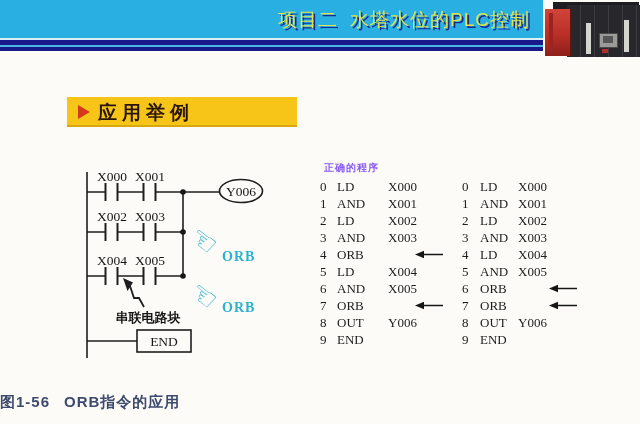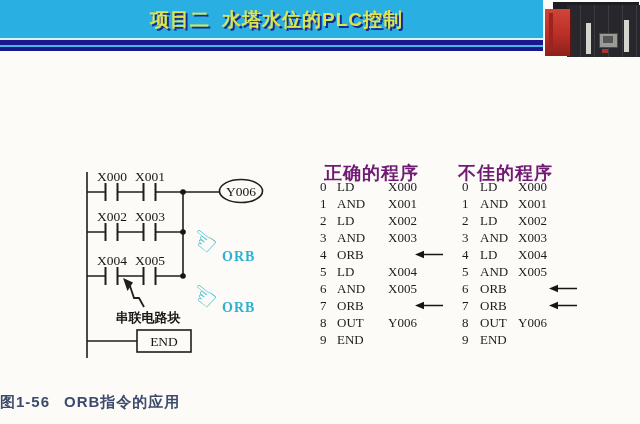--- a/index.html
+++ b/index.html
@@ -6,22 +6,22 @@
   body{font-family:"Liberation Sans",sans-serif;background:#e8e8e8;}
   #slide{position:relative;width:640px;height:424px;background:#fcfbf7;overflow:hidden;}
 
   
   .top-band{position:absolute;left:0;top:0;width:543px;height:38px;background:#2aafe3;}
   .hline{position:absolute;left:0;width:543px;}
   .hline.white{top:38px;height:2px;background:#d8f1fb;}
   .hline.navy1{top:40px;height:5px;background:#19198c;}
   .hline.light{top:45px;height:2px;background:#49b4e6;}
   .hline.navy2{top:47px;height:4px;background:#19198c;}
-  .slide-title{position:absolute;left:150px;top:7px;width:380px;text-align:left;
-    font-size:19px;font-weight:bold;letter-spacing:1px;color:#dce44e;
+  .slide-title{position:absolute;left:150px;top:7px;width:380px;text-align:right;
+    font-size:19px;font-weight:normal;letter-spacing:1px;color:#dce44e;
     text-shadow:2px 2px 0 #1a2a90;white-space:nowrap;}
   .slide-title .t2{margin-left:12px;}
 
   
   .plc{position:absolute;left:543px;top:1px;width:97px;height:62px;}
   .plc .top-edge{position:absolute;left:10px;top:1px;width:86px;height:9px;background:#1e1e22;}
   .plc .body{position:absolute;left:24px;top:4px;width:73px;height:52px;background:#28282c;
     background-image:repeating-linear-gradient(90deg,#28282c 0 13px,#3b3b42 13px 14px);}
   .plc .red-mod{position:absolute;left:2px;top:8px;width:25px;height:47px;
     background:linear-gradient(180deg,#d0453a 0%,#b92f27 55%,#8e1f1a 100%);
@@ -51,21 +51,21 @@
     transform:rotate(38deg);font-family:"DejaVu Sans",sans-serif;}
   .hand1{left:190px;top:226px;}
   .hand2{left:190px;top:281px;}
   .orb{position:absolute;font-family:"Liberation Serif",serif;font-weight:bold;
     font-size:14px;letter-spacing:1px;color:#2cb2d0;}
   .orb1{left:222px;top:249px;}
   .orb2{left:222px;top:300px;}
 
   
   .prog-title{position:absolute;top:161px;font-family:"Liberation Serif",serif;
-    font-weight:bold;font-size:18px;color:#701a75;letter-spacing:1px;}
+    font-weight:bold;font-size:10px;color:#8b5cf6;letter-spacing:1px;}
   .pt-left{left:324px;}
   .pt-right{left:458px;}
   .prog{position:absolute;top:178px;width:134px;}
   .prog-left{left:318px;}
   .prog-right{left:458px;}
   .prow{position:relative;display:flex;height:17px;line-height:17px;
     font-family:"Liberation Serif",serif;font-size:13px;color:#1c1c1c;}
   .prog-left .pn{width:17px;padding-left:2px;}
   .prog-left .pop{width:51px;}
   .prog-right .pn{width:18px;padding-left:4px;}
@@ -97,20 +97,24 @@
     <div class="body"></div>
     <div class="red-mod"></div>
     <div class="red-stripe"></div>
     <div class="slot1"></div>
     <div class="slot2"></div>
     <div class="conn"></div>
     <div class="conn-in"></div>
     <div class="led"></div>
   </div>
 
+  <div class="banner">
+    <div class="tri"></div>
+    <div class="lbl">应用举例</div>
+  </div>
 
   <div class="ladder">
     <svg width="250" height="230" viewBox="0 0 250 230">
 
       <line x1="27" y1="22" x2="27" y2="208" stroke="#1e1e1e" stroke-width="1.6"></line>
 
       <line x1="27" y1="42" x2="45.5" y2="42" stroke="#1e1e1e" stroke-width="1.5"></line>
       <line x1="45.5" y1="33" x2="45.5" y2="51" stroke="#1e1e1e" stroke-width="2"></line>
       <line x1="57.5" y1="33" x2="57.5" y2="51" stroke="#1e1e1e" stroke-width="2"></line>
       <line x1="57.5" y1="42" x2="83.5" y2="42" stroke="#1e1e1e" stroke-width="1.5"></line>
@@ -158,21 +162,20 @@
       <text x="104" y="196" text-anchor="middle">END</text>
     </svg>
   </div>
 
   <div class="hand hand1">☜</div>
   <div class="orb orb1">ORB</div>
   <div class="hand hand2">☜</div>
   <div class="orb orb2">ORB</div>
 
   <div class="prog-title pt-left">正确的程序</div>
-  <div class="prog-title pt-right">不佳的程序</div>
 
   <div class="prog prog-left">
     <div class="prow">
         <span class="pn">0</span>
         <span class="pop">LD</span>
         <span class="parg">X000</span>
       </div>
     <div class="prow">
         <span class="pn">1</span>
         <span class="pop">AND</span>

